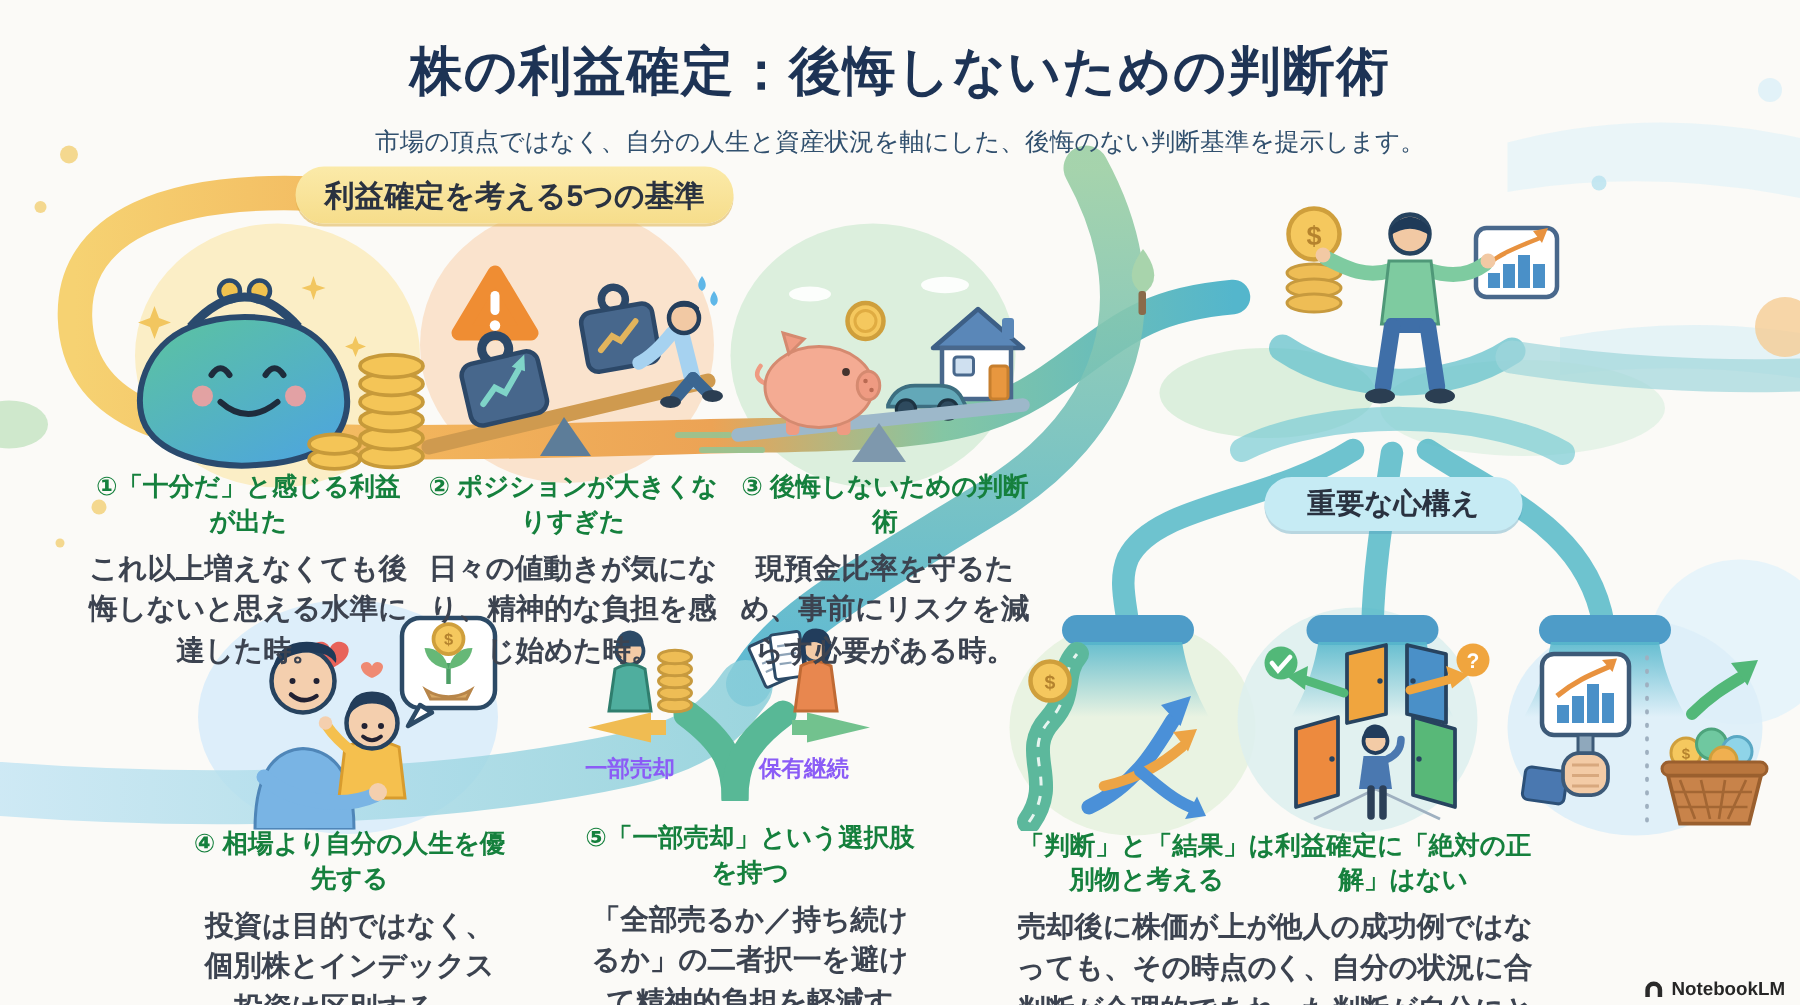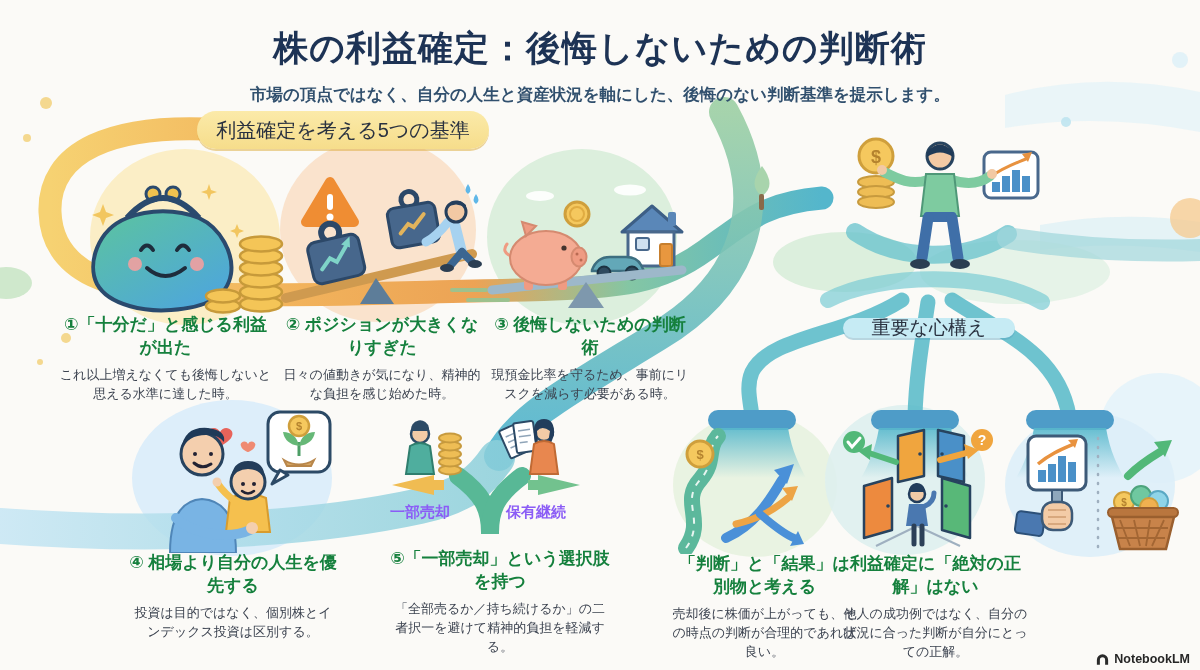--- a/index.html
+++ b/index.html
@@ -2,30 +2,30 @@
 <html><head>
 <meta charset="utf-8">
 <style>
   html,body{margin:0;padding:0;background:#e9e9e9;}
   .canvas{position:relative;width:1200px;height:670px;background:#fbfaf7;overflow:hidden;
           font-family:"Liberation Sans","DejaVu Sans",sans-serif;margin:0 auto;}
   .layer{position:absolute;left:0;top:0;}
   .abs{position:absolute;}
   .header{position:absolute;top:12px;left:0;width:100%;text-align:center;z-index:5;}
   .header h1{margin:16px;font-size:35px;font-weight:900;color:#1d3355;letter-spacing:1px;line-height:1.15;}
-  .header .subtitle{margin-top:14px;font-size:16.5px;font-weight:700;color:#31506e;}
+  .header .subtitle{margin-top:14px;font-size:16.5px;font-weight:400;color:#31506e;}
   .pill{position:absolute;display:flex;align-items:center;justify-content:center;
-        font-weight:400;color:#2a3240;z-index:6;border-radius:20px;}
+        font-weight:700;color:#2a3240;z-index:6;border-radius:20px;}
   .pill-criteria{left:197px;top:111px;width:292px;height:38px;font-size:20px;
         background:linear-gradient(#fbeaa9,#f6dd8b);box-shadow:0 2px 0 rgba(222,176,72,.55);}
-  .pill-mindset{left:843px;top:318px;width:172px;height:20px;font-size:19px;
+  .pill-mindset{left:843px;top:318px;width:172px;height:36px;font-size:19px;
         background:#c6ebf4;box-shadow:0 2px 0 rgba(86,160,190,.4);}
   .item{position:absolute;text-align:center;z-index:5;}
   .item h3{font-size:17px;font-weight:800;color:#15803d;margin:0 0 6px;line-height:1.35;}
-  .item p{font-size:13px;font-weight:400;color:#3c4350;margin:0;line-height:1.45;}
+  .item p{font-size:19px;font-weight:700;color:#3c4350;margin:0;line-height:1.45;}
   .branch-label{position:absolute;z-index:6;font-size:15px;font-weight:800;color:#8b5cf6;
         width:80px;text-align:center;}
   .footer{position:absolute;right:10px;bottom:4px;z-index:7;display:flex;align-items:flex-end;gap:4px;
         font-size:12.5px;font-weight:700;color:#262626;}
   svg{display:block;}
 </style>
 </head>
 <body>
 
 <div class="canvas">

